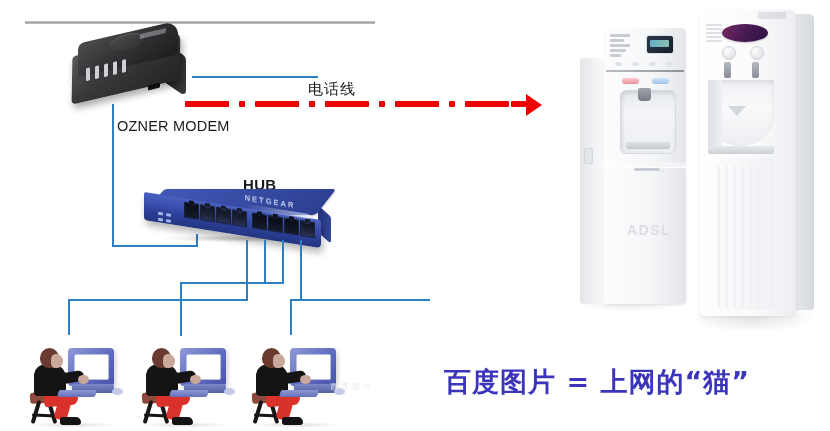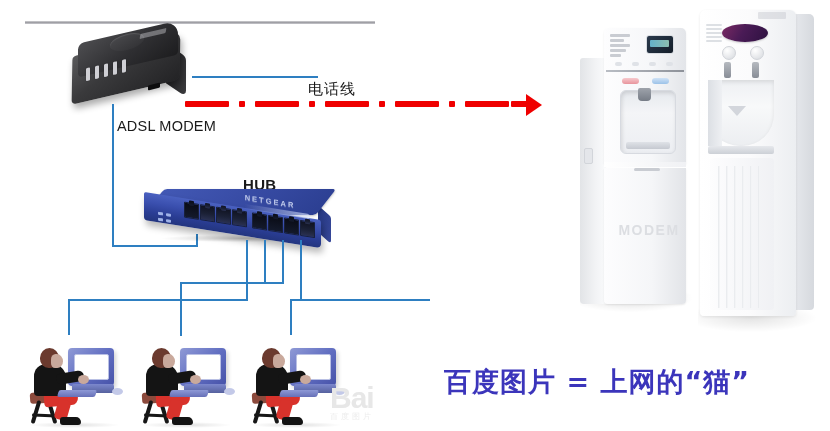--- a/index.html
+++ b/index.html
@@ -412,21 +412,21 @@
     <div class="leds">
       <i></i>
         <i></i>
         <i></i>
         <i></i>
         <i></i>
     </div>
     <div class="port"></div>
   </div>
 
-  <div class="abs lbl" id="adsl-label">ADSL MODEM</div>
+  <div class="abs lbl" id="adsl-label">OZNER MODEM</div>
 
   <div class="abs cable cable-h" style="left:192px;top:76px;width:126px;"></div>
 
   <div class="abs cable cable-v" style="left:112px;top:104px;height:142px;"></div>
   <div class="abs cable cable-h" style="left:112px;top:245px;width:86px;"></div>
   <div class="abs cable cable-v" style="left:196px;top:234px;height:12px;"></div>
 
   <div class="abs" id="redline">
     <div class="rdash" style="left:0px;width:44px;"></div>
     <div class="rdot" style="left:54px;"></div>
@@ -543,21 +543,20 @@
     <div class="shoe"></div>
     <div class="torso"></div>
     <div class="head"></div>
     <div class="face"></div>
     <div class="arm"></div>
     <div class="hand"></div>
     <div class="kbd"></div>
   </div>
 
   <div class="abs" id="watermark">
-    <span>Bai</span>
     <small>百度图片</small>
   </div>
 
   <div class="abs" id="disp1">
     <div class="shadowbg"></div>
     <div class="leftcol"></div>
     <div class="upper"></div>
     <div class="lower"></div>
     <div class="toppanel">
       <div class="stickers">
@@ -577,21 +576,21 @@
     </div>
     <div class="seam"></div>
     <div class="tapred"></div>
     <div class="tapblue"></div>
     <div class="recess"></div>
     <div class="faucet"></div>
     <div class="tray"></div>
     <div class="midgap"></div>
     <div class="handleslot"></div>
     <div class="sidelock"></div>
-    <div class="logo">MODEM</div>
+    <div class="logo">ADSL</div>
   </div>
 
   <div class="abs" id="disp2">
     <div class="shadowbg"></div>
     <div class="rightside"></div>
     <div class="cab"></div>
     <div class="toptext"></div>
     <div class="vents">
       <i></i>
         <i></i>

